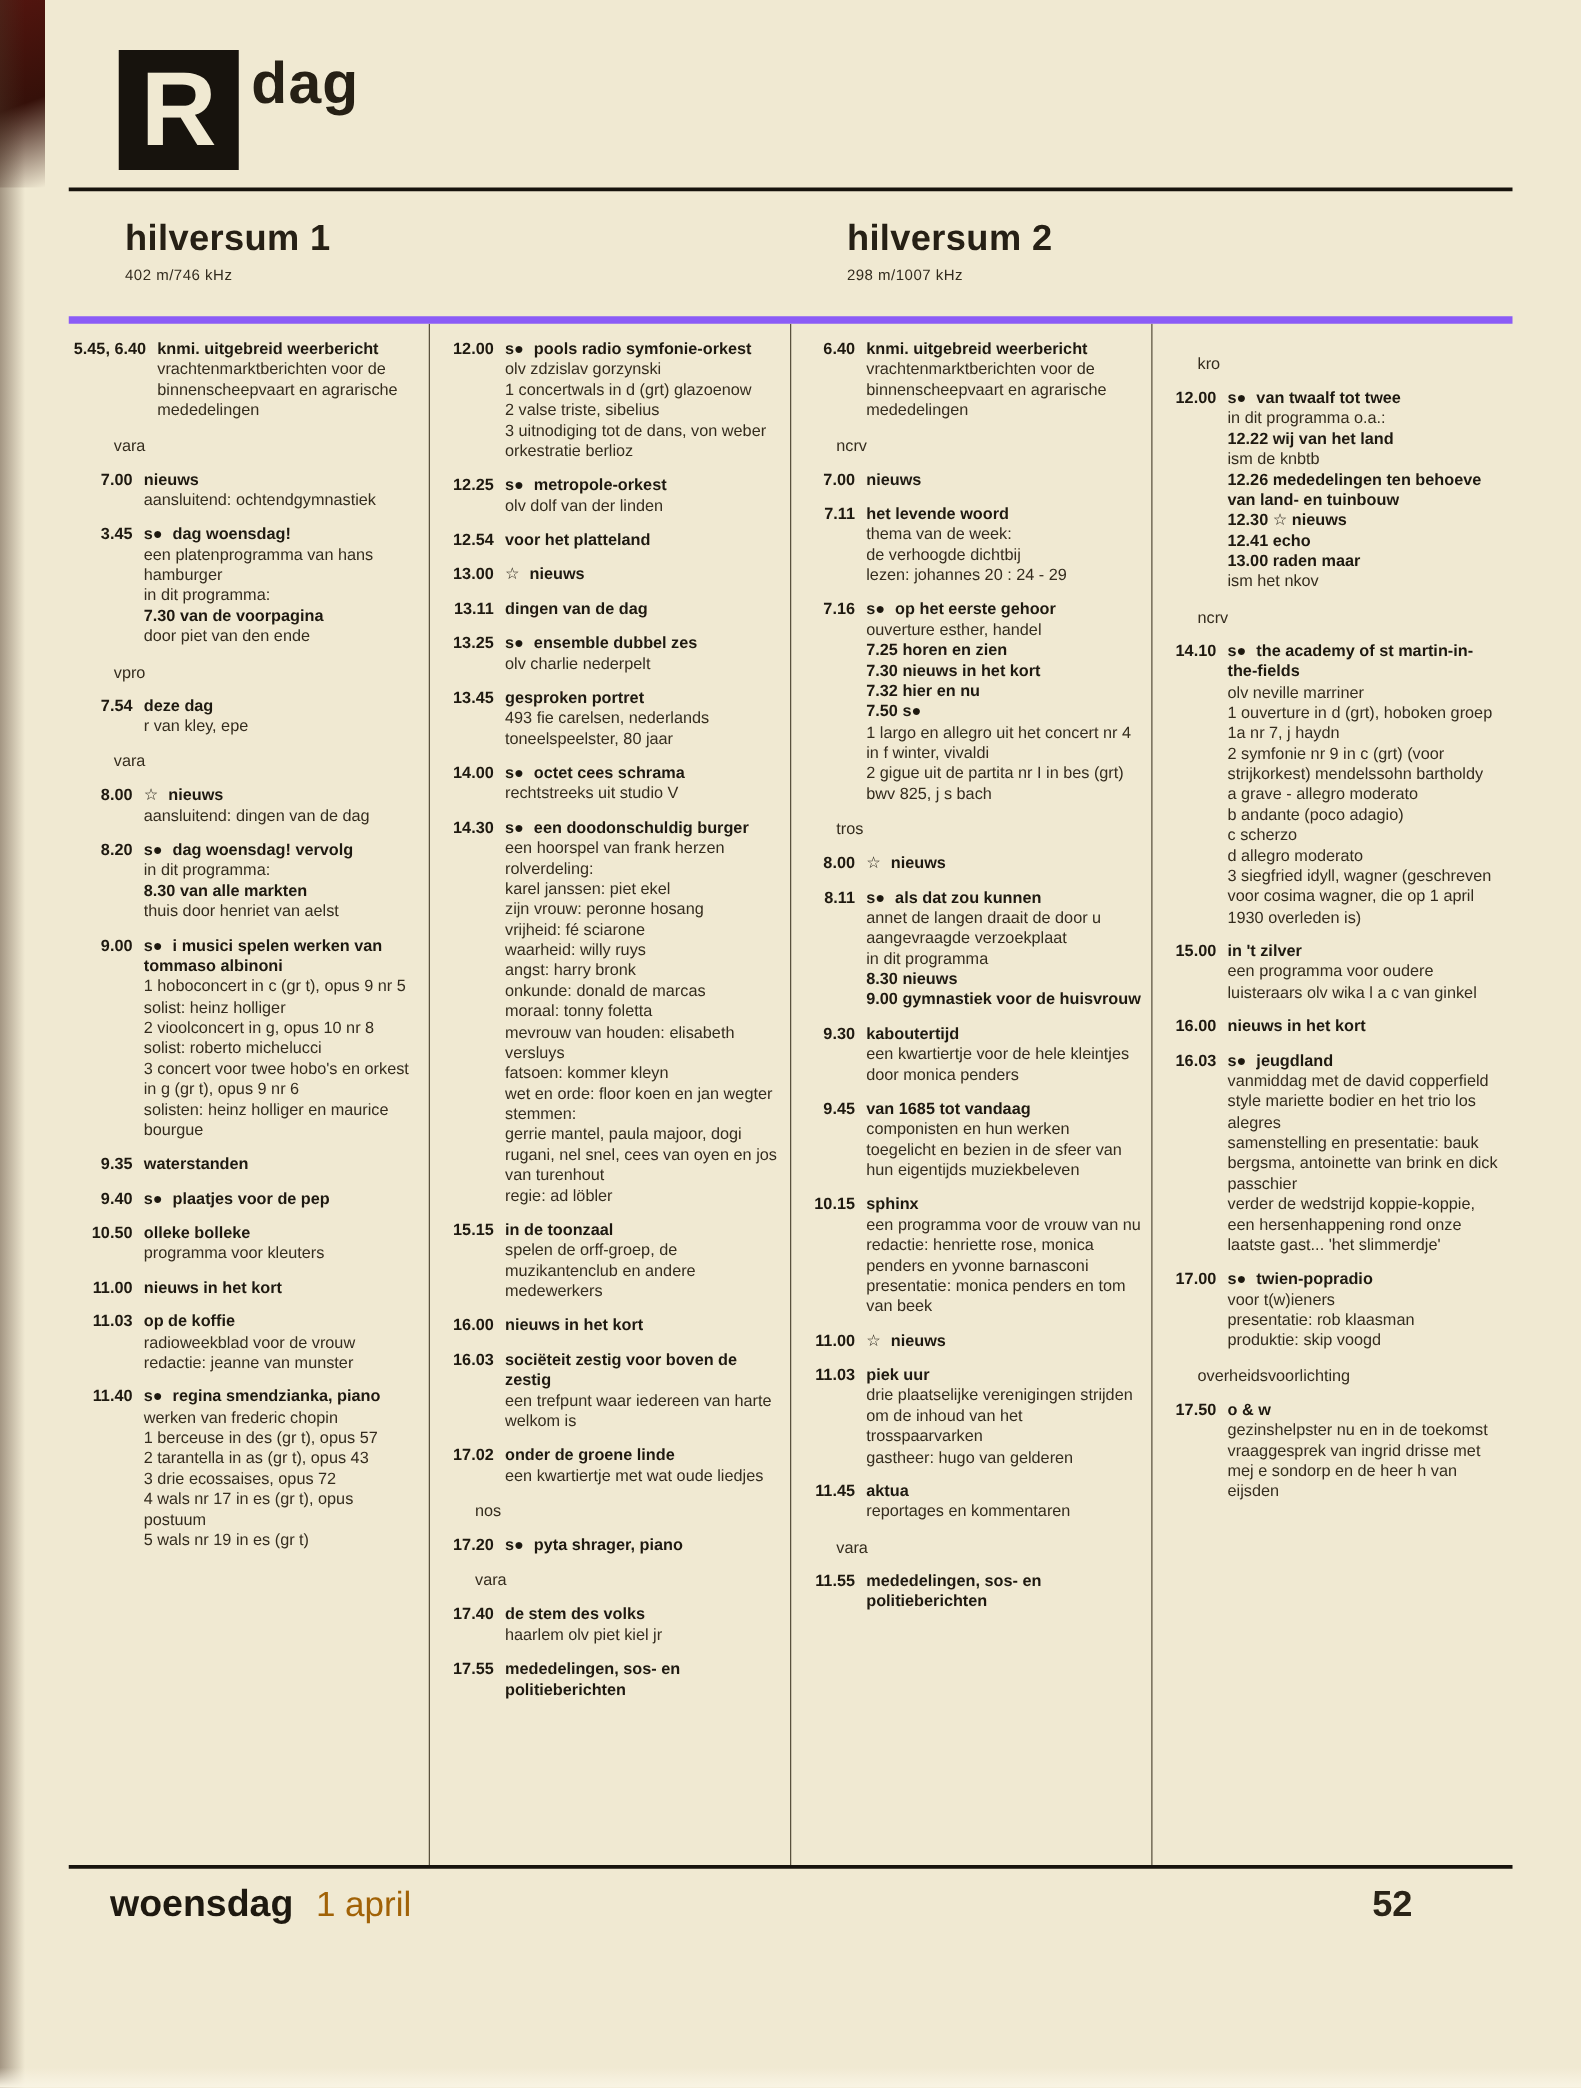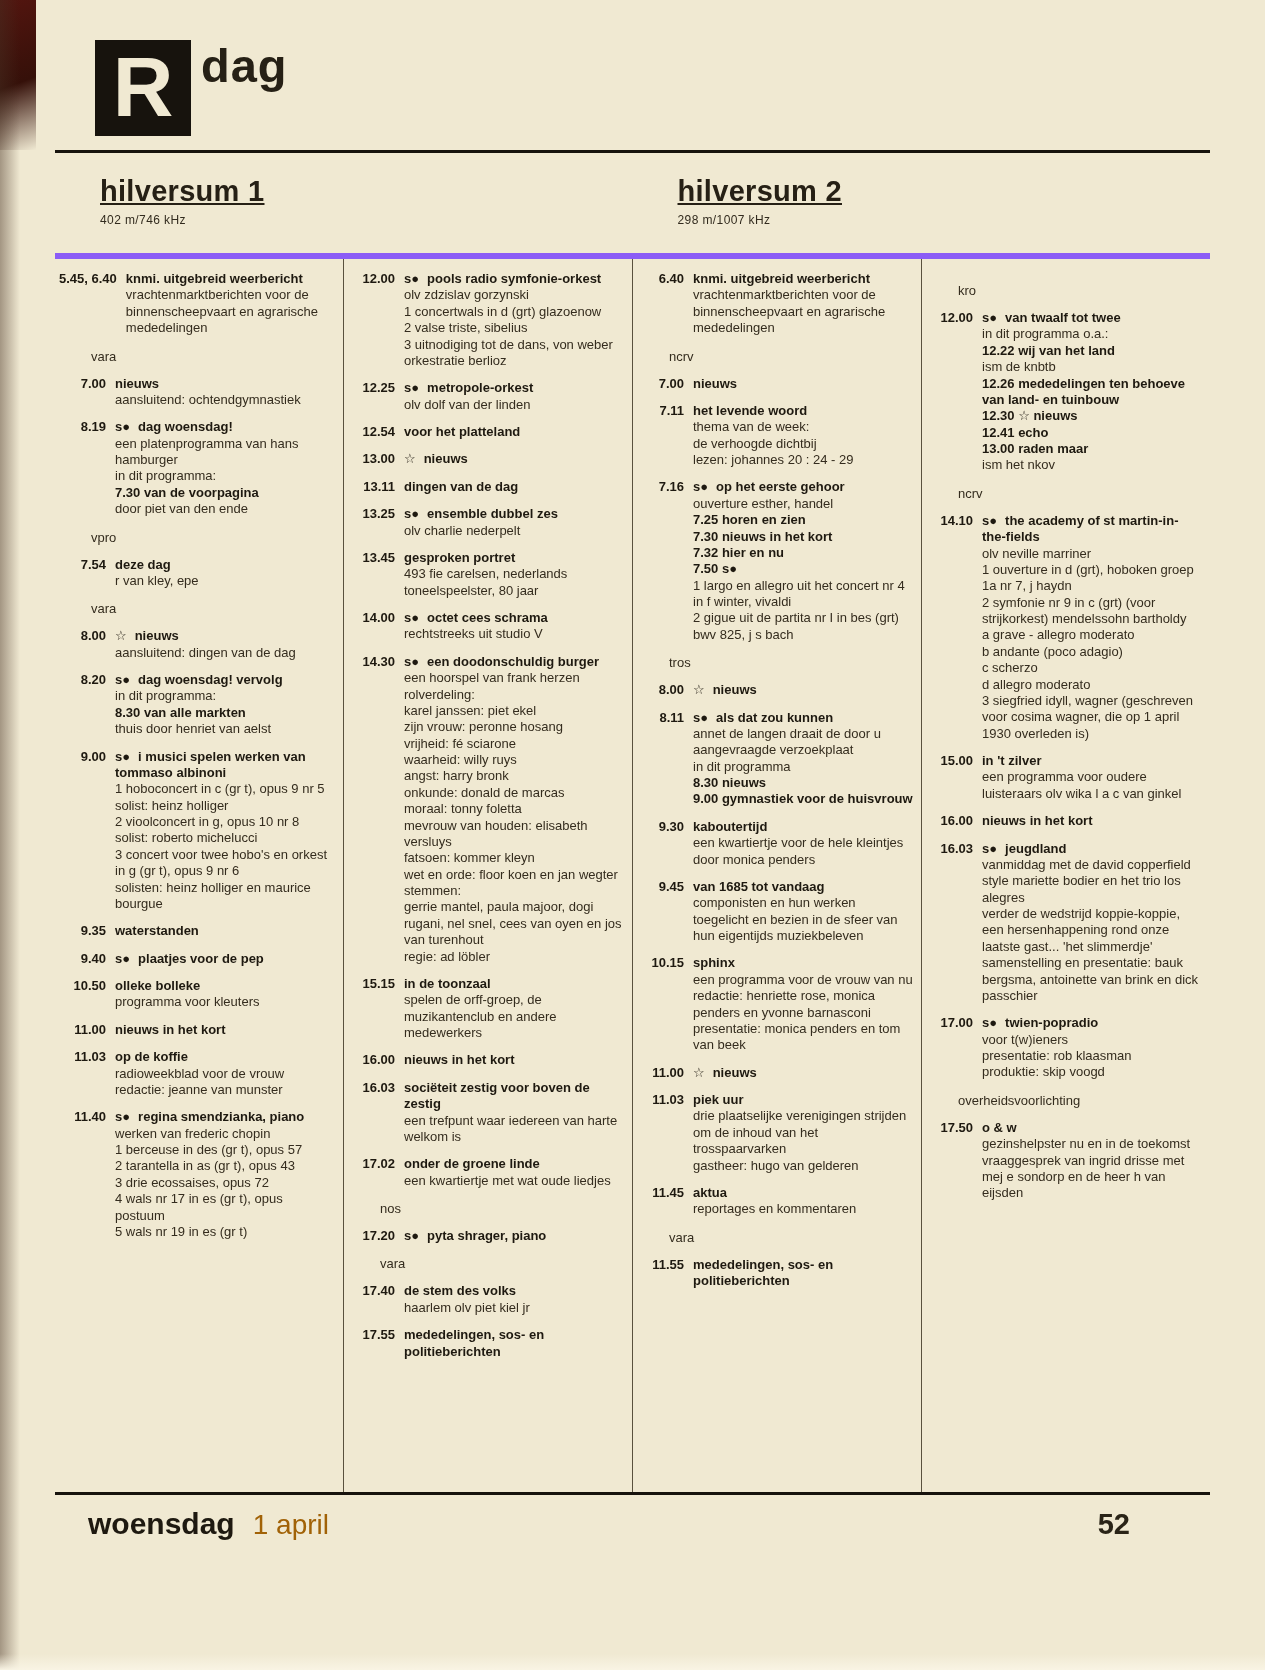--- a/index.html
+++ b/index.html
@@ -22,21 +22,21 @@
   .masthead{height:150px;box-sizing:border-box;padding:40px 0 0 40px;}
   .logo-block{display:flex;align-items:flex-start;}
   .logo-r{width:96px;height:96px;background:#17130d;color:#f0e9d2;
     font-size:84px;font-weight:700;line-height:94px;text-align:center;}
   .logo-word{font-size:47px;font-weight:700;margin-left:10px;margin-top:2px;line-height:1;letter-spacing:1px;}
 
   .rule{height:3px;background:#17130d;}
 
   .station-headers{height:100px;display:flex;align-items:flex-start;padding-top:22px;box-sizing:border-box;}
   .station{width:50%;padding-left:45px;box-sizing:border-box;}
-  .station h2{font-size:29px;margin:0;font-weight:700;letter-spacing:.3px;text-decoration:underline;}
+  .station h2{font-size:29px;margin:0;font-weight:700;letter-spacing:.3px;}
   .freq{font-size:12px;margin-top:5px;letter-spacing:.4px;color:#322b1e;}
 
   .listings{display:flex;height:1233px;border-top:6px solid #8b5cf6;overflow:hidden;}
   .col{flex:1 1 0;min-width:0;box-sizing:border-box;padding:12px 8px 0 4px;}
   .col + .col{border-left:1px solid #59513e;}
 
   .entry{display:flex;margin-bottom:11px;font-size:13px;line-height:1.26;}
   .time{flex:none;min-width:47px;text-align:right;font-weight:700;white-space:nowrap;color:#1e1910;}
   .content{flex:1;min-width:0;margin-left:9px;}
   .title{font-weight:700;color:#1e1910;}
@@ -89,21 +89,21 @@
         </div>
         <div class="broadcaster-label">vara</div>
         <div class="entry">
           <div class="time">7.00</div>
           <div class="content">
             <div class="title">nieuws</div>
             <div class="body-line">aansluitend: ochtendgymnastiek</div>
           </div>
         </div>
         <div class="entry">
-          <div class="time">8.19</div>
+          <div class="time">3.45</div>
           <div class="content">
             <div class="title"><span class="marker">s●</span>dag woensdag!</div>
             <div class="body-line">een platenprogramma van hans hamburger</div>
             <div class="body-line">in dit programma:</div>
             <div class="body-line bold">7.30 van de voorpagina</div>
             <div class="body-line">door piet van den ende</div>
           </div>
         </div>
         <div class="broadcaster-label">vpro</div>
         <div class="entry">
@@ -465,22 +465,22 @@
           <div class="time">16.00</div>
           <div class="content">
             <div class="title">nieuws in het kort</div>
           </div>
         </div>
         <div class="entry">
           <div class="time">16.03</div>
           <div class="content">
             <div class="title"><span class="marker">s●</span>jeugdland</div>
             <div class="body-line">vanmiddag met de david copperfield style mariette bodier en het trio los alegres</div>
+            <div class="body-line">samenstelling en presentatie: bauk bergsma, antoinette van brink en dick passchier</div>
             <div class="body-line">verder de wedstrijd koppie-koppie, een hersenhappening rond onze laatste gast... 'het slimmerdje'</div>
-            <div class="body-line">samenstelling en presentatie: bauk bergsma, antoinette van brink en dick passchier</div>
           </div>
         </div>
         <div class="entry">
           <div class="time">17.00</div>
           <div class="content">
             <div class="title"><span class="marker">s●</span>twien-popradio</div>
             <div class="body-line">voor t(w)ieners</div>
             <div class="body-line">presentatie: rob klaasman</div>
             <div class="body-line">produktie: skip voogd</div>
           </div>

